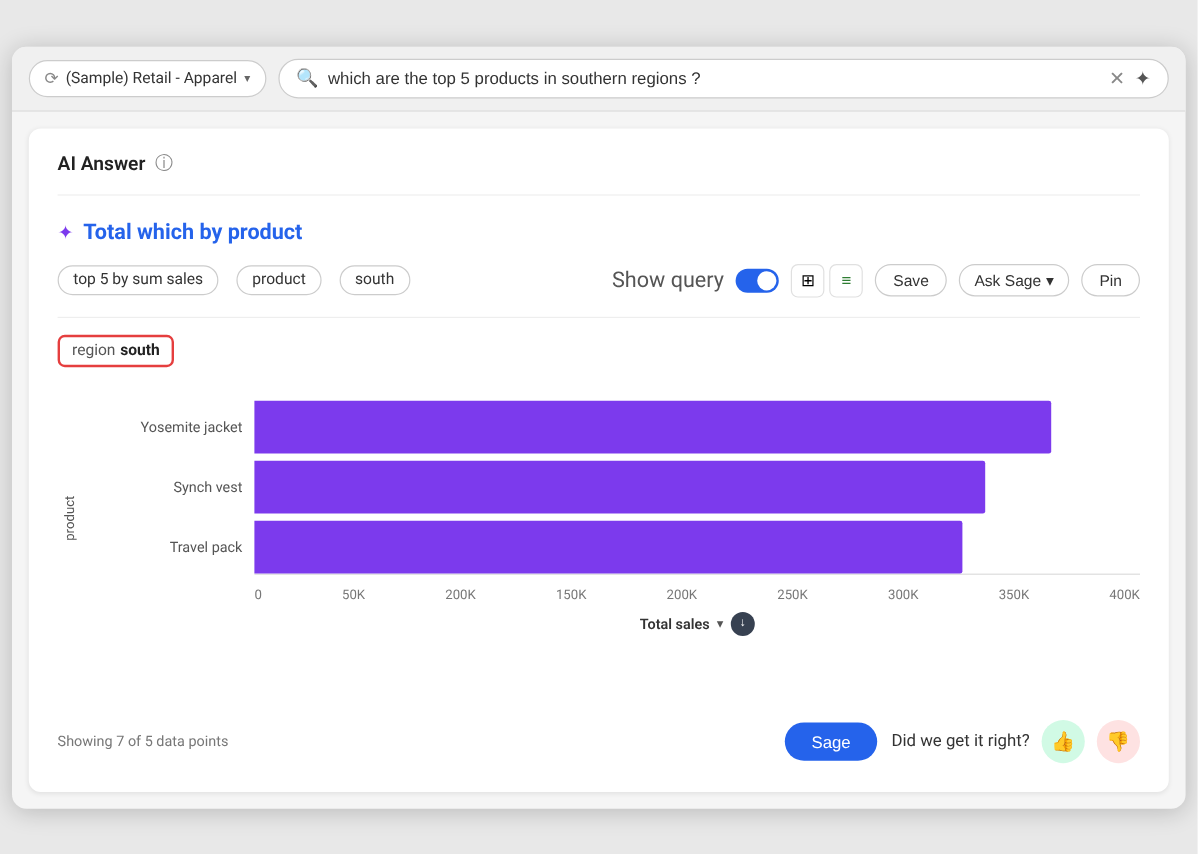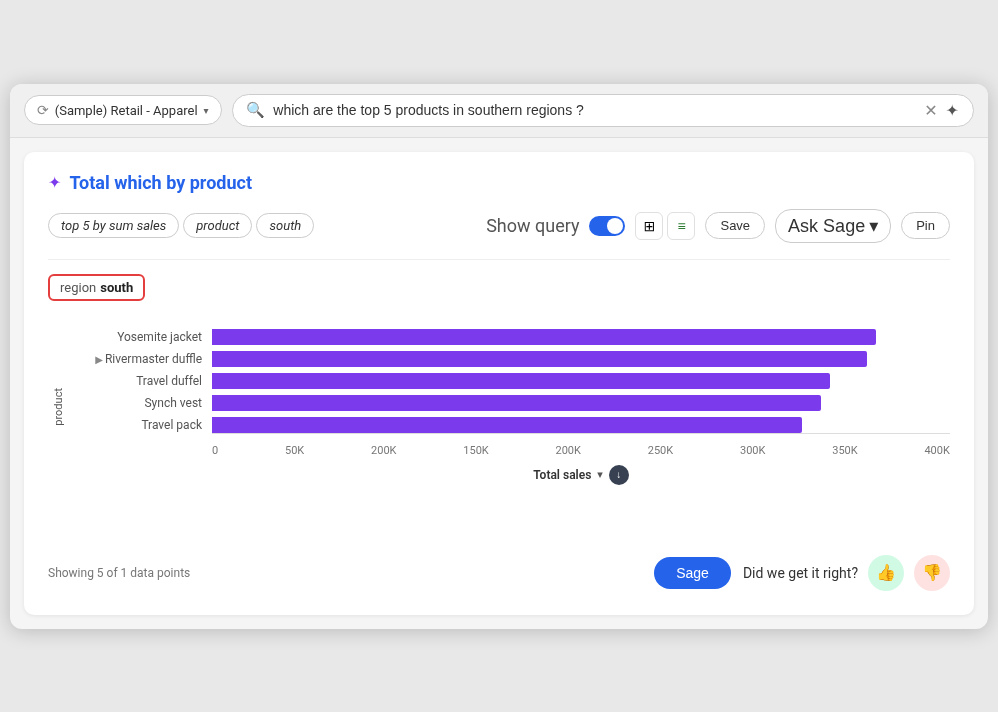--- a/index.html
+++ b/index.html
@@ -121,22 +121,21 @@
       color: #2563eb;
     }
     .chips-and-controls {
       display: flex;
       align-items: center;
       justify-content: space-between;
       margin-bottom: 16px;
     }
     .chips {
       display: flex;
-      gap: 4px;
-      font-style: italic;
+      gap: 15px;
     }
     .chip {
       border: 1px solid #ccc;
       border-radius: 16px;
       padding: 4px 12px;
       font-size: 13px;
       color: #333;
       background: white;
       cursor: pointer;
     }
@@ -186,26 +185,26 @@
       border: 1px solid #ccc;
       border-radius: 16px;
       padding: 5px 14px;
       font-size: 13px;
       background: white;
       cursor: pointer;
       color: #333;
     }
     .ask-sage-btn {
       display: flex;
-      align-items: flex-end;
+      align-items: flex-start;
       gap: 4px;
       border: 1px solid #ccc;
       border-radius: 16px;
       padding: 5px 12px;
-      font-size: 18px;
+      font-size: 13px;
       background: white;
       cursor: pointer;
       color: #333;
     }
     .divider {
       border: none;
       border-top: 1px solid #eee;
       margin-bottom: 14px;
     }
     .region-filter {
@@ -251,21 +250,21 @@
     }
     .bars-and-labels {
       display: flex;
       flex-direction: column;
       gap: 6px;
       margin-left: 10px;
     }
     .bar-row {
       display: flex;
       align-items: center;
-      height: 16px;
+      height: 44px;
     }
     .bar-label {
       width: 130px;
       text-align: right;
       font-size: 12px;
       color: #555;
       padding-right: 10px;
       flex-shrink: 0;
     }
     .bar-container {
@@ -387,20 +386,24 @@
     <div class="search-bar">
       <span class="search-icon">🔍</span>
       <input type="text" value="which are the top 5 products in southern regions ?" style="">
       <span class="clear-icon">✕</span>
       <span class="sparkle-icon">✦</span>
     </div>
   </div>
 
   <div class="main-content">
     
+    <div class="ai-answer-header">
+      <span class="ai-answer-title">AI Answer</span>
+      <span class="info-icon">ⓘ</span>
+    </div>
 
     
     <div class="chart-section-title">
       <span class="sage-icon">✦</span>
       <span class="chart-title-text">Total which by product</span>
     </div>
 
     
     <div class="chips-and-controls">
       <div class="chips">
@@ -446,34 +449,20 @@
 
           <div class="bars-and-labels">
 
             <div class="bar-row">
               <div class="bar-label">Yosemite jacket</div>
               <div class="bar-container">
                 <div class="bar-fill" style="width: 90%;"></div>
               </div>
             </div>
             <div class="bar-row">
-              <div class="bar-label">
-                <span class="expand-arrow">▶</span>Rivermaster duffle
-              </div>
-              <div class="bar-container">
-                <div class="bar-fill" style="width: 88.75%;"></div>
-              </div>
-            </div>
-            <div class="bar-row">
-              <div class="bar-label">Travel duffel</div>
-              <div class="bar-container">
-                <div class="bar-fill" style="width: 83.75%;"></div>
-              </div>
-            </div>
-            <div class="bar-row">
               <div class="bar-label">Synch vest</div>
               <div class="bar-container">
                 <div class="bar-fill" style="width: 82.5%;"></div>
               </div>
             </div>
             <div class="bar-row">
               <div class="bar-label">Travel pack</div>
               <div class="bar-container">
                 <div class="bar-fill" style="width: 80%;"></div>
               </div>
@@ -499,21 +488,21 @@
             <span style="font-size:11px;color:#555;">▾</span>
             <div class="arrow-icon">↓</div>
           </div>
         </div>
       </div>
     </div>
 
     
     <div class="footer">
       <div style="display:flex;align-items:center;gap:16px;">
-        <span class="data-points-label">Showing 5 of 1 data points</span>
+        <span class="data-points-label">Showing 7 of 5 data points</span>
       </div>
       <div style="display:flex;align-items:center;gap:12px;">
         <button class="edit-btn">Sage</button>
         <div class="feedback-area">
           <span class="feedback-label">Did we get it right?</span>
           <button class="feedback-btn feedback-up">👍</button>
           <button class="feedback-btn feedback-down">👎</button>
         </div>
       </div>
     </div>

